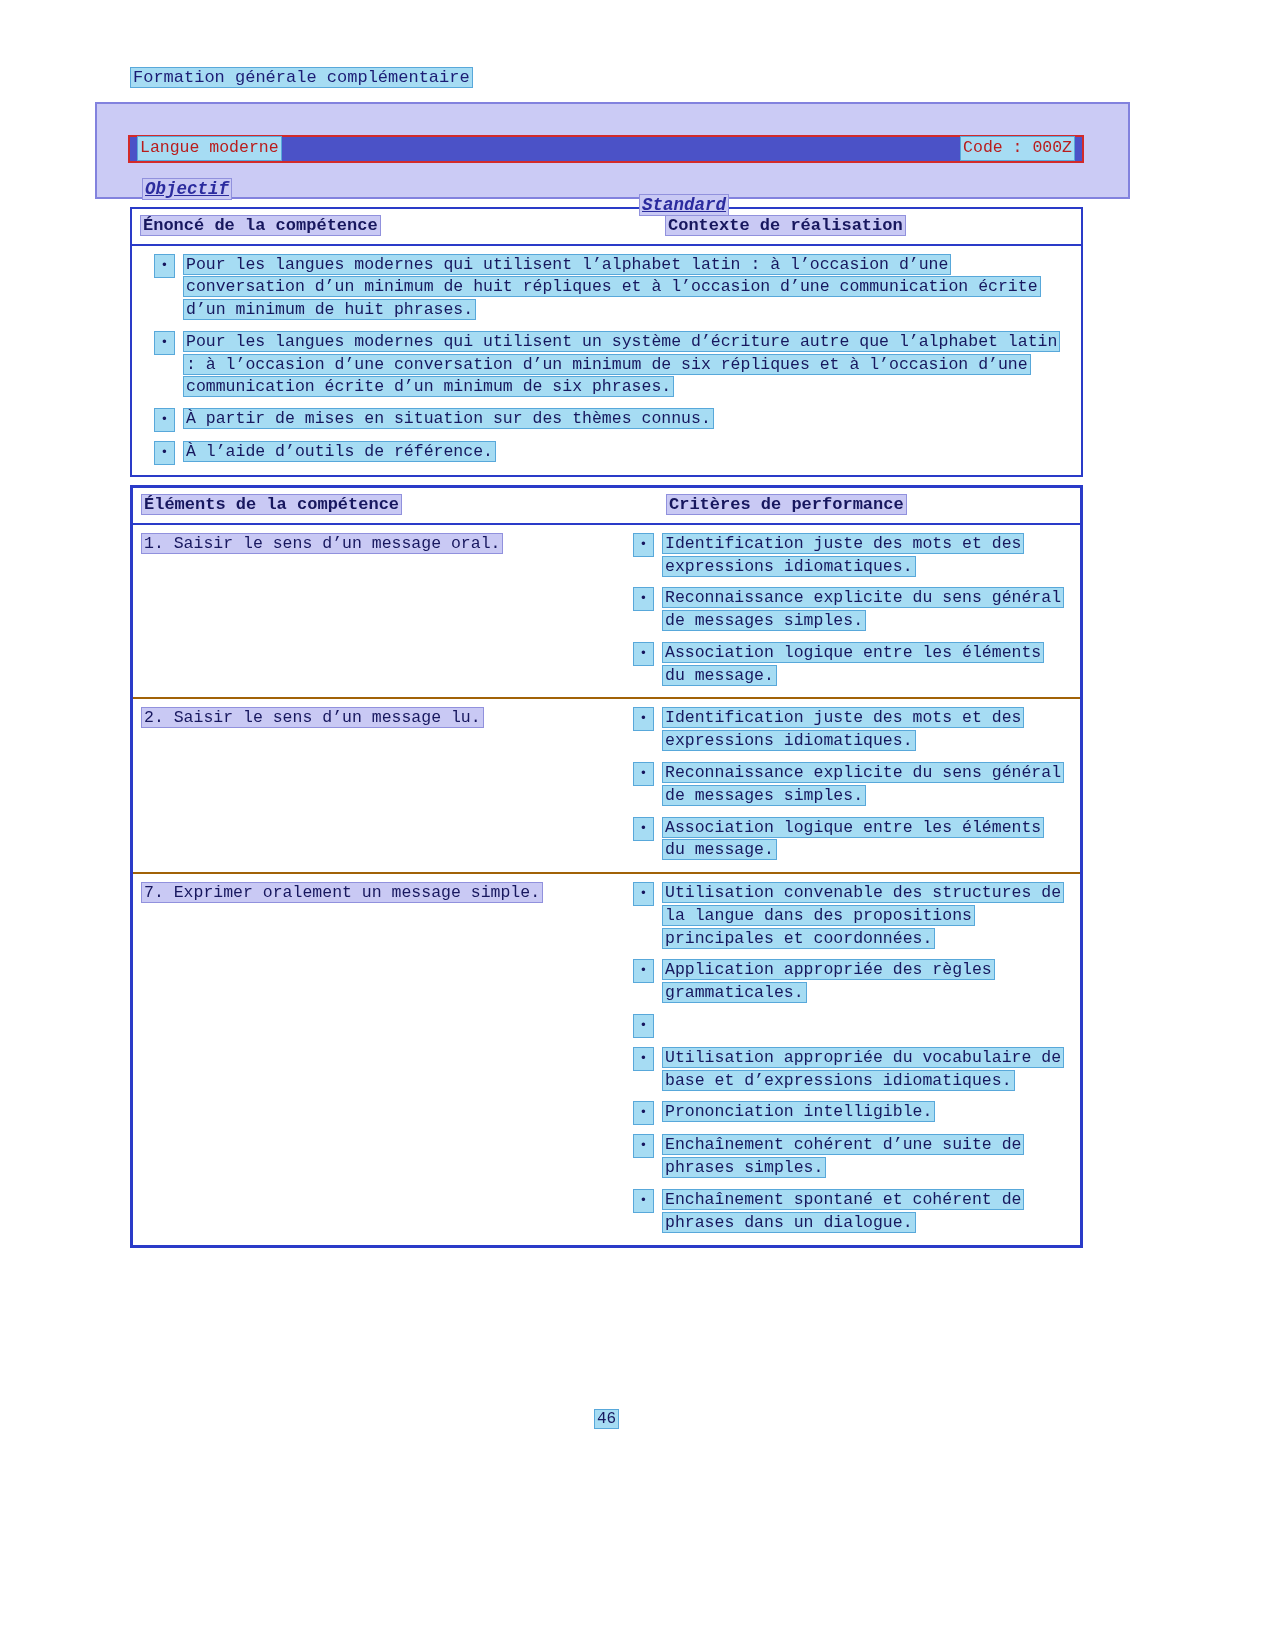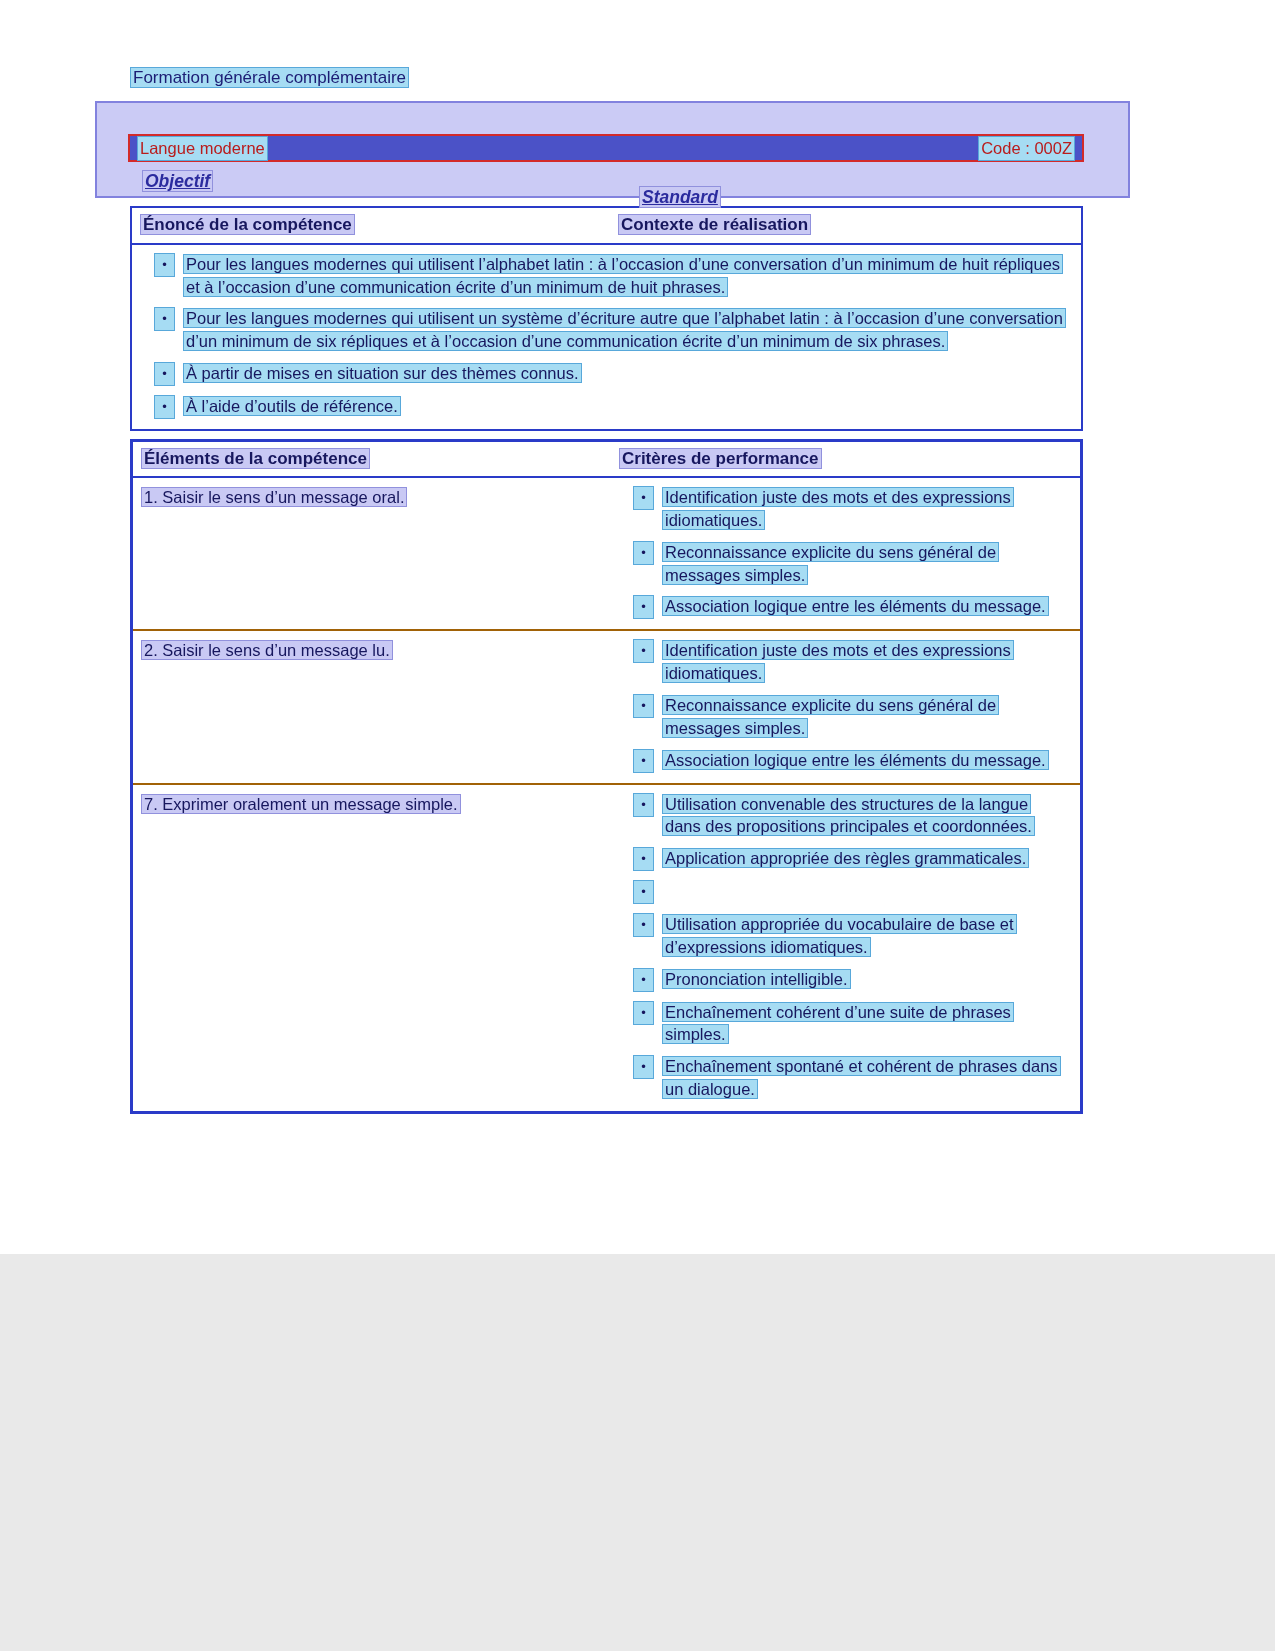--- a/index.html
+++ b/index.html
@@ -1,21 +1,21 @@
 <!DOCTYPE html>
 <html><head>
 <meta charset="utf-8">
 <style>
   html, body { margin: 0; padding: 0; background: #e9e9e9; }
   .page {
     position: relative;
     width: 1275px;
-    height: 1254px;
+    height: 1651px;
     background: #ffffff;
-    font-family: Liberation Sans, sans-serif;
+    font-family: Liberation Mono, monospace;
     color: #17175e;
     font-size: 16.5px;
     line-height: 1.38;
     overflow: hidden;
     margin: 0 auto;
   }
 
   
   .hl {
     background: #a6dcf3;
@@ -50,40 +50,40 @@
     height: 28px;
     background: #4b52c7;
     border: 2px solid #d32a2a;
     box-sizing: border-box;
     display: flex;
     align-items: center;
     justify-content: space-between;
     padding: 0 7px;
   }
   .tb-text { font-size: 16.5px; color: #b91c1c; font-weight: normal; }
-  .obj-std { margin: 7px 0 0 45px; position: relative; height: 24px; }
+  .obj-std { margin: 14px 0 0 45px; position: relative; height: 24px; }
   .sec-label {
     font-weight: bold;
     font-style: italic;
     text-decoration: underline;
     color: #2b2b9e;
     font-size: 17.5px;
   }
   .standard-pos { position: absolute; left: 497px; top: 16px; }
 
   
   .dtable {
     margin: 8px 0 0 130px;
     width: 953px;
     border: 2px solid #2a3bc8;
     background: #ffffff;
     box-sizing: border-box;
   }
   .t2 { border-width: 3px; }
-  .thead { display: flex; border-bottom: 2px solid #2a3bc8; }
+  .thead { display: flex; border-bottom: 2px solid #2a3bc8; gap: 47px; }
   .thead .cell-l, .thead .cell-r { padding-top: 5px; padding-bottom: 6px; }
   .hdr { font-weight: bold; font-size: 17px; }
   .trow { display: flex; }
   .trow + .trow { border-top: 2px solid #a16207; }
   .cell-l { flex: 0 0 478px; padding: 8px 18px 10px 8px; box-sizing: border-box; }
   .cell-r { flex: 1; padding: 8px 12px 10px 8px; box-sizing: border-box; }
 
   .bullet { display: flex; align-items: flex-start; margin-bottom: 9px; }
   .bullet:last-child { margin-bottom: 0; }
   .b-dot {

